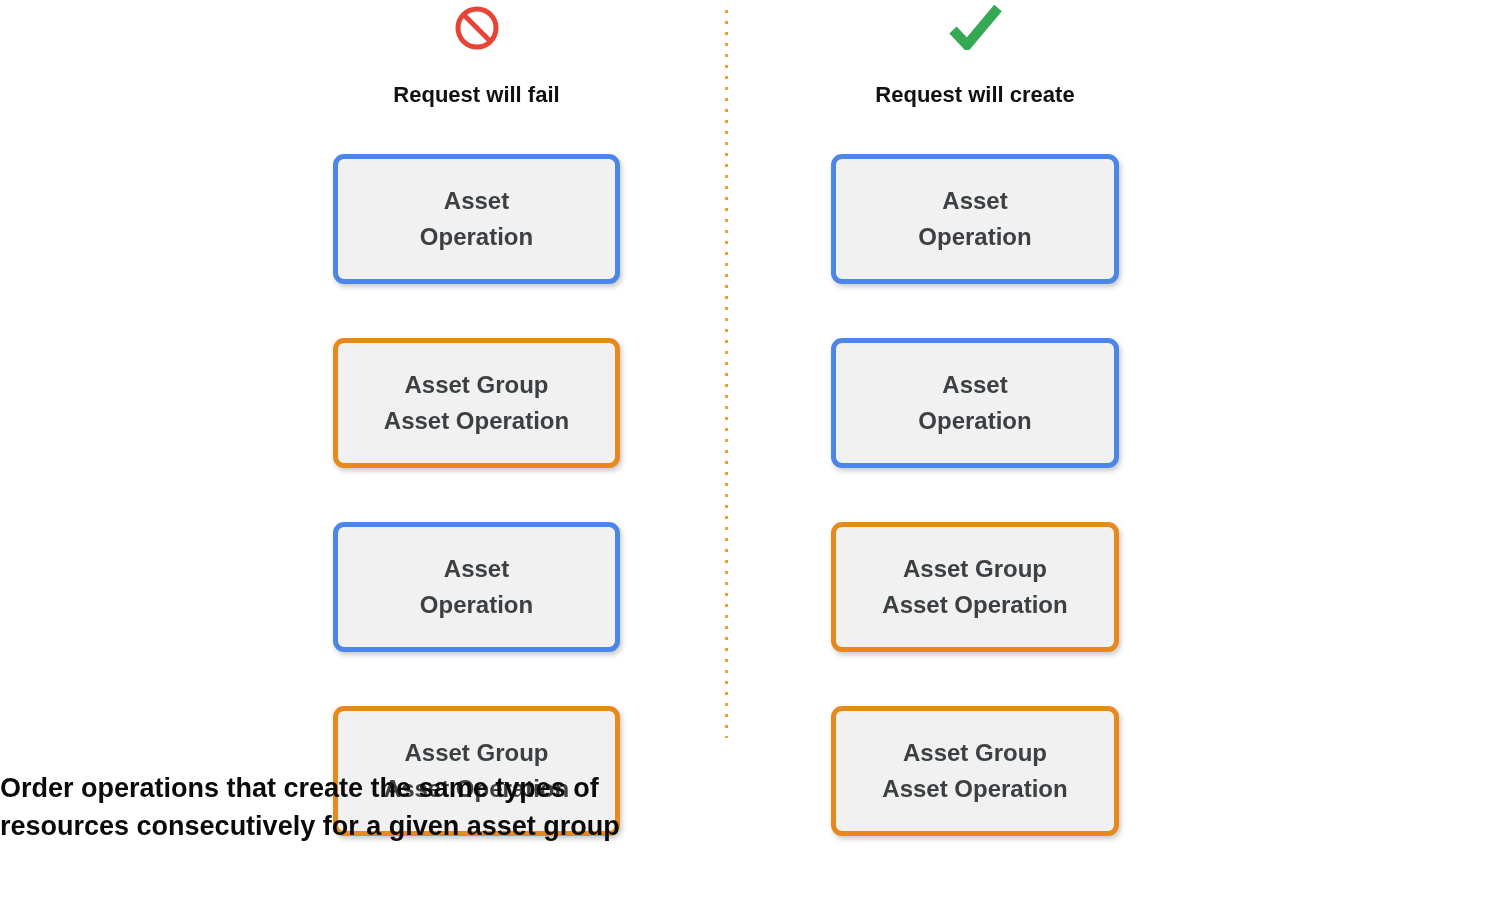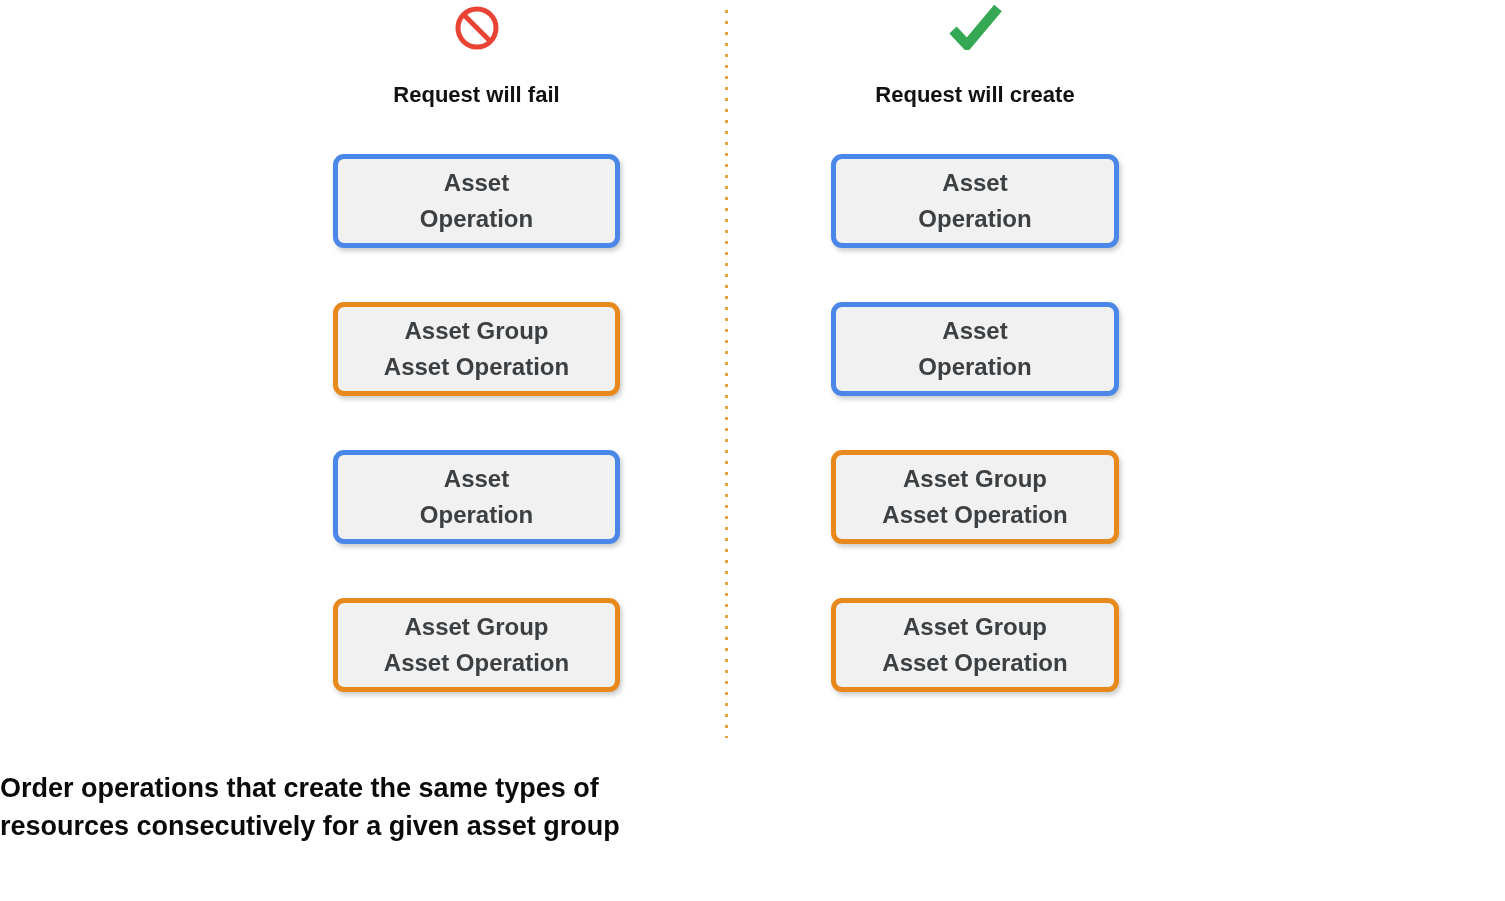--- a/index.html
+++ b/index.html
@@ -35,21 +35,21 @@
     margin-top: 2px;
     font-size: 22px;
     font-weight: bold;
     color: #111111;
     line-height: 30px;
     white-space: nowrap;
   }
   .box {
     box-sizing: border-box;
     width: 100%;
-    height: 94px;
+    height: 130px;
     margin-top: 26px;
     border-radius: 11px;
     background: #F1F1F1;
     display: flex;
     align-items: center;
     justify-content: center;
     box-shadow: 2px 3px 5px rgba(60,64,67,0.28);
   }
   .box.first { margin-top: 16px; }
   .box-blue   { border: 5px solid #4B87E8; }

